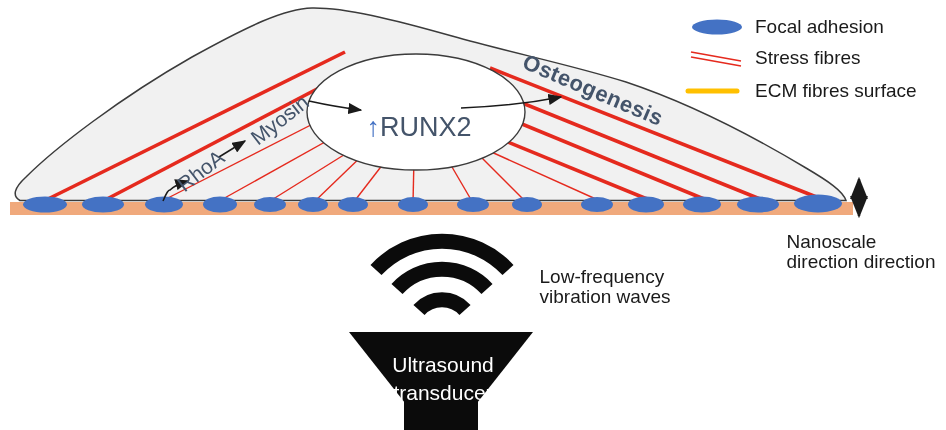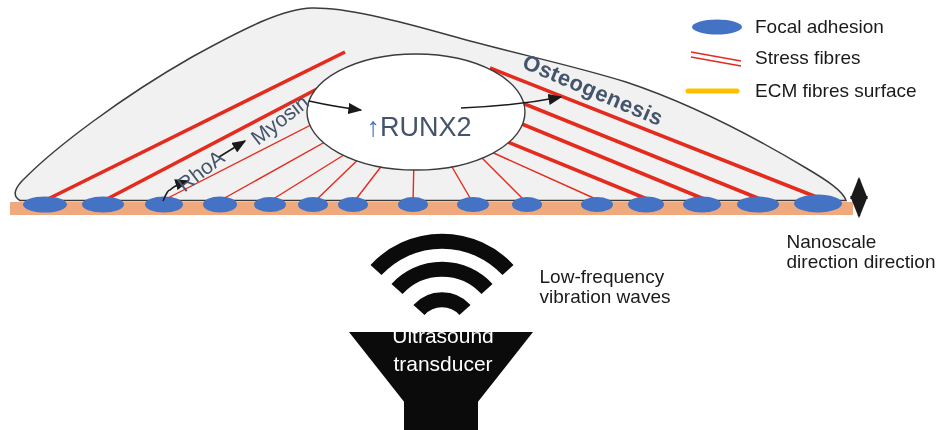--- a/index.html
+++ b/index.html
@@ -125,21 +125,21 @@
     <span class="runx2-up" style="color: rgb(68, 114, 196);">↑</span><span style="color: rgb(68, 84, 106);">RUNX2</span>
   </div>
 
   <div class="label rot-osteo" style="left: 593px; top: 90px; color: rgb(68, 84, 106);">Osteogenesis</div>
 
   <div class="label two-line black-text centered" style="left:596px; top:287px;margin-left:9px;">
     <div>Low-frequency</div>
     <div>vibration waves</div>
   </div>
 
-  <div class="label transducer-label centered" style="left:443px; top:350px;">
+  <div class="label transducer-label centered" style="left:443px; top:379px;">
     <div>Ultrasound</div>
     <div>transducer</div>
   </div>
 
   <div class="label two-line black-text centered" style="left:861px; top:252px;">
     <div>Nanoscale</div>
     <div>direction direction</div>
   </div>
 
 </div>

